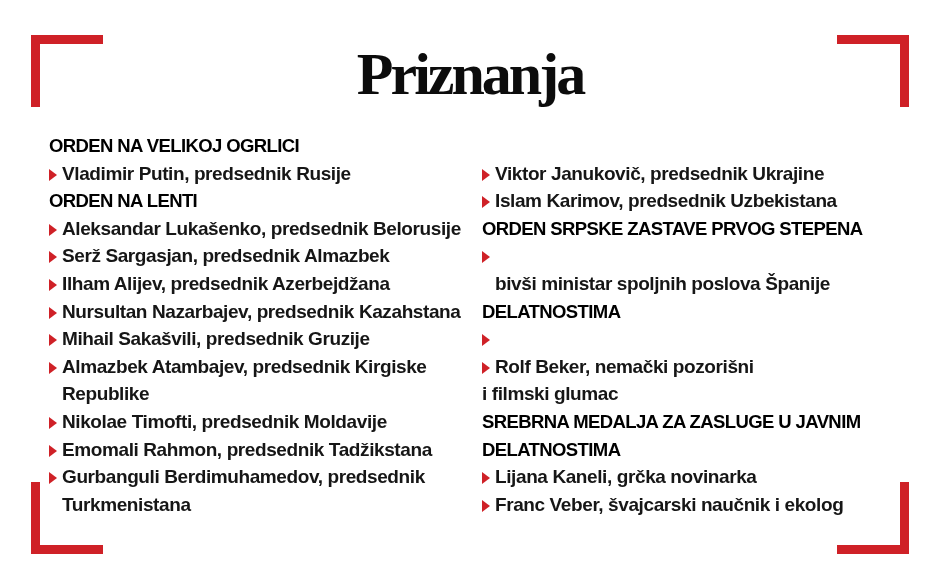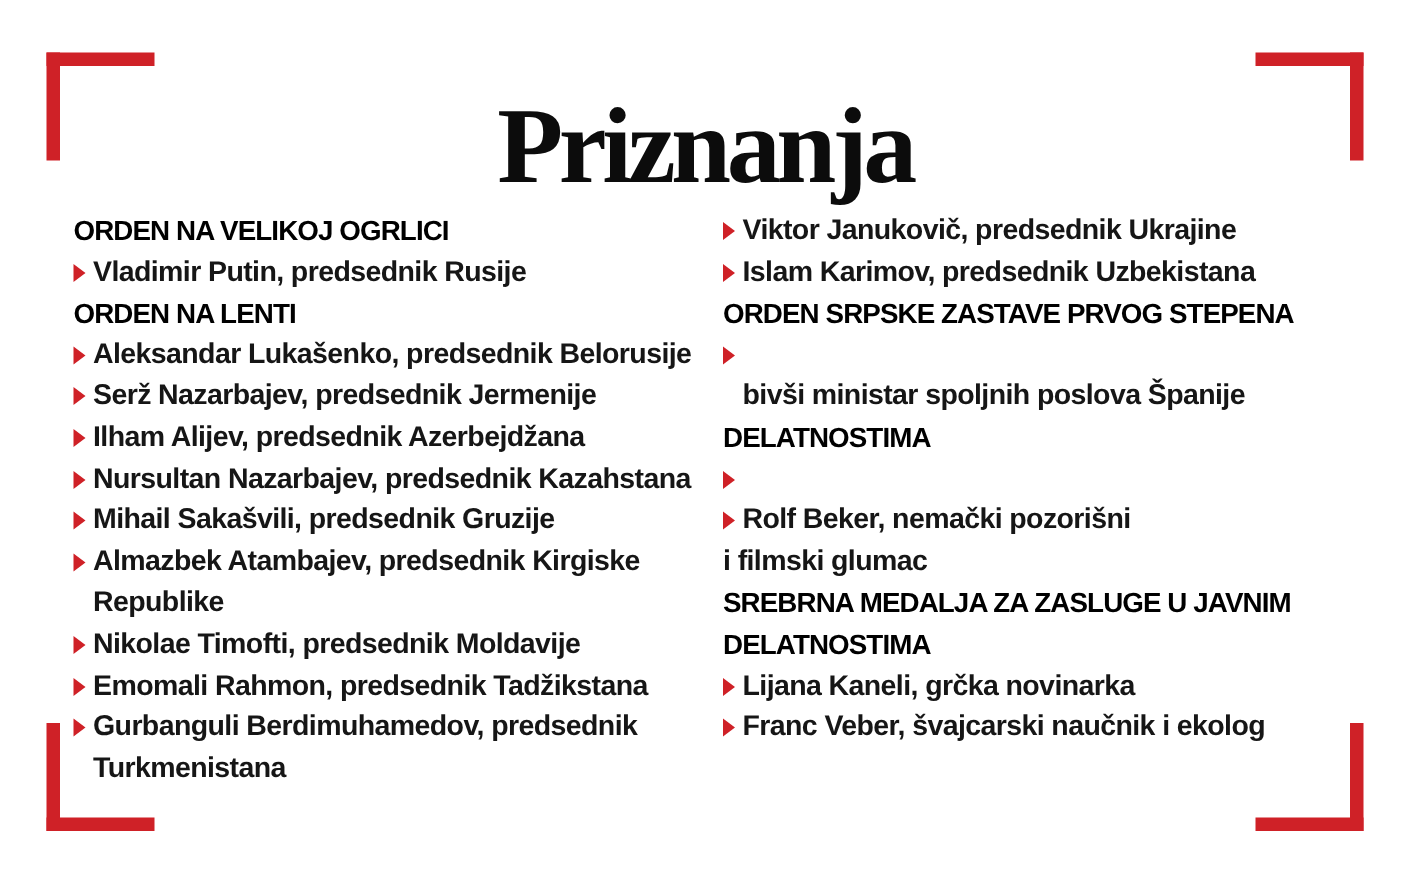--- a/index.html
+++ b/index.html
@@ -26,39 +26,40 @@
     height: 72px;
   }
   .bracket.tl { left: 31px; top: 35px;  border-left: 9px solid var(--accent);  border-top: 9px solid var(--accent); }
   .bracket.tr { right: 31px; top: 35px; border-right: 9px solid var(--accent); border-top: 9px solid var(--accent); }
   .bracket.bl { left: 31px; bottom: 28px;  border-left: 9px solid var(--accent);  border-bottom: 9px solid var(--accent); }
   .bracket.br { right: 31px; bottom: 28px; border-right: 9px solid var(--accent); border-bottom: 9px solid var(--accent); }
 
   
   h1.title {
     position: absolute;
-    top: 61px;
+    top: 44px;
     left: 0;
     width: 100%;
     text-align: center;
     font-family: "Liberation Serif", "DejaVu Serif", serif;
     font-weight: bold;
-    font-size: 72px;
+    font-size: 60px;
     line-height: 1;
     letter-spacing: -3px;
     color: #0c0c0c;
   }
 
   
   .columns {
     position: absolute;
-    top: 140px;
+    top: 132px;
     left: 49px;
     right: 30px;
     display: flex;
+    align-items: flex-end;
   }
   .col { width: 433px; flex: none; }
   .col.right { width: auto; }
 
   .line {
     height: 27.6px;
     line-height: 27.6px;
     white-space: nowrap;
     color: var(--text);
     font-size: 19px;
@@ -92,21 +93,21 @@
 <div class="bracket br"></div>
 
 <h1 class="title">Priznanja</h1>
 
 <div class="columns">
   <div class="col left">
       <div class="line header"><span class="line-text">ORDEN NA VELIKOJ OGRLICI</span></div>
       <div class="line item"><span class="bullet"></span><span class="line-text">Vladimir Putin, predsednik Rusije</span></div>
       <div class="line header"><span class="line-text">ORDEN NA LENTI</span></div>
       <div class="line item"><span class="bullet"></span><span class="line-text">Aleksandar Lukašenko, predsednik Belorusije</span></div>
-      <div class="line item"><span class="bullet"></span><span class="line-text">Serž Nazarbajev, predsednik Jermenije</span></div>
+      <div class="line item"><span class="bullet"></span><span class="line-text">Serž Sargasjan, predsednik Almazbek</span></div>
       <div class="line item"><span class="bullet"></span><span class="line-text">Ilham Alijev, predsednik Azerbejdžana</span></div>
       <div class="line item"><span class="bullet"></span><span class="line-text">Nursultan Nazarbajev, predsednik Kazahstana</span></div>
       <div class="line item"><span class="bullet"></span><span class="line-text">Mihail Sakašvili, predsednik Gruzije</span></div>
       <div class="line item"><span class="bullet"></span><span class="line-text">Almazbek Atambajev, predsednik Kirgiske</span></div>
       <div class="line continuation"><span class="line-text">Republike</span></div>
       <div class="line item"><span class="bullet"></span><span class="line-text">Nikolae Timofti, predsednik Moldavije</span></div>
       <div class="line item"><span class="bullet"></span><span class="line-text">Emomali Rahmon, predsednik Tadžikstana</span></div>
       <div class="line item"><span class="bullet"></span><span class="line-text">Gurbanguli Berdimuhamedov, predsednik</span></div>
       <div class="line continuation"><span class="line-text">Turkmenistana</span></div>
     </div>

